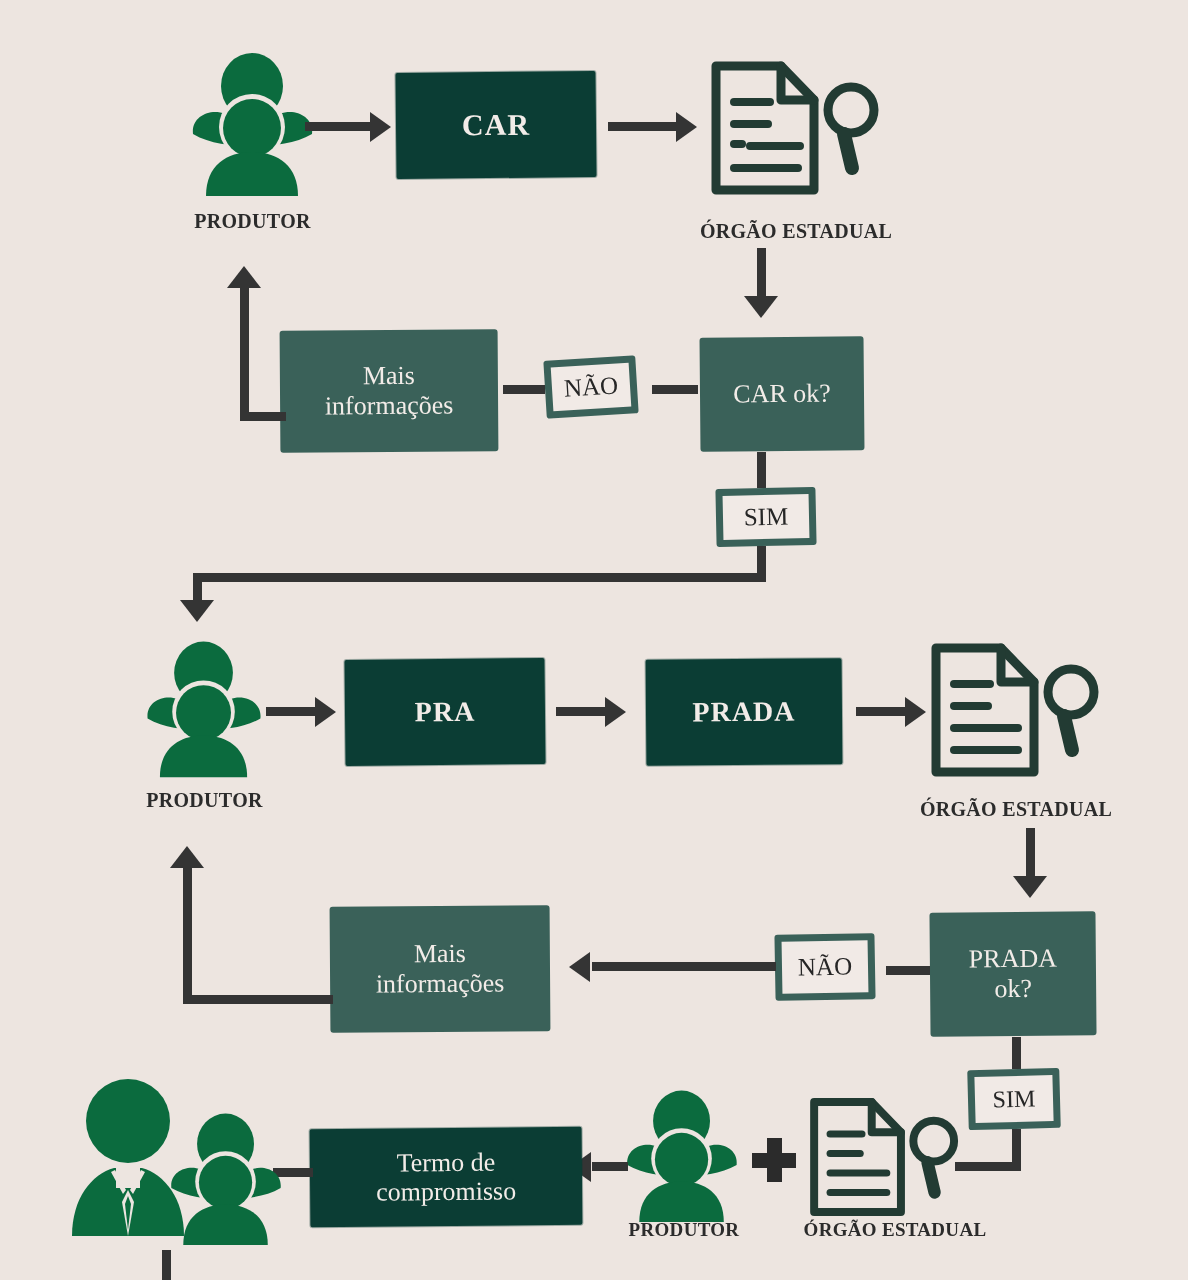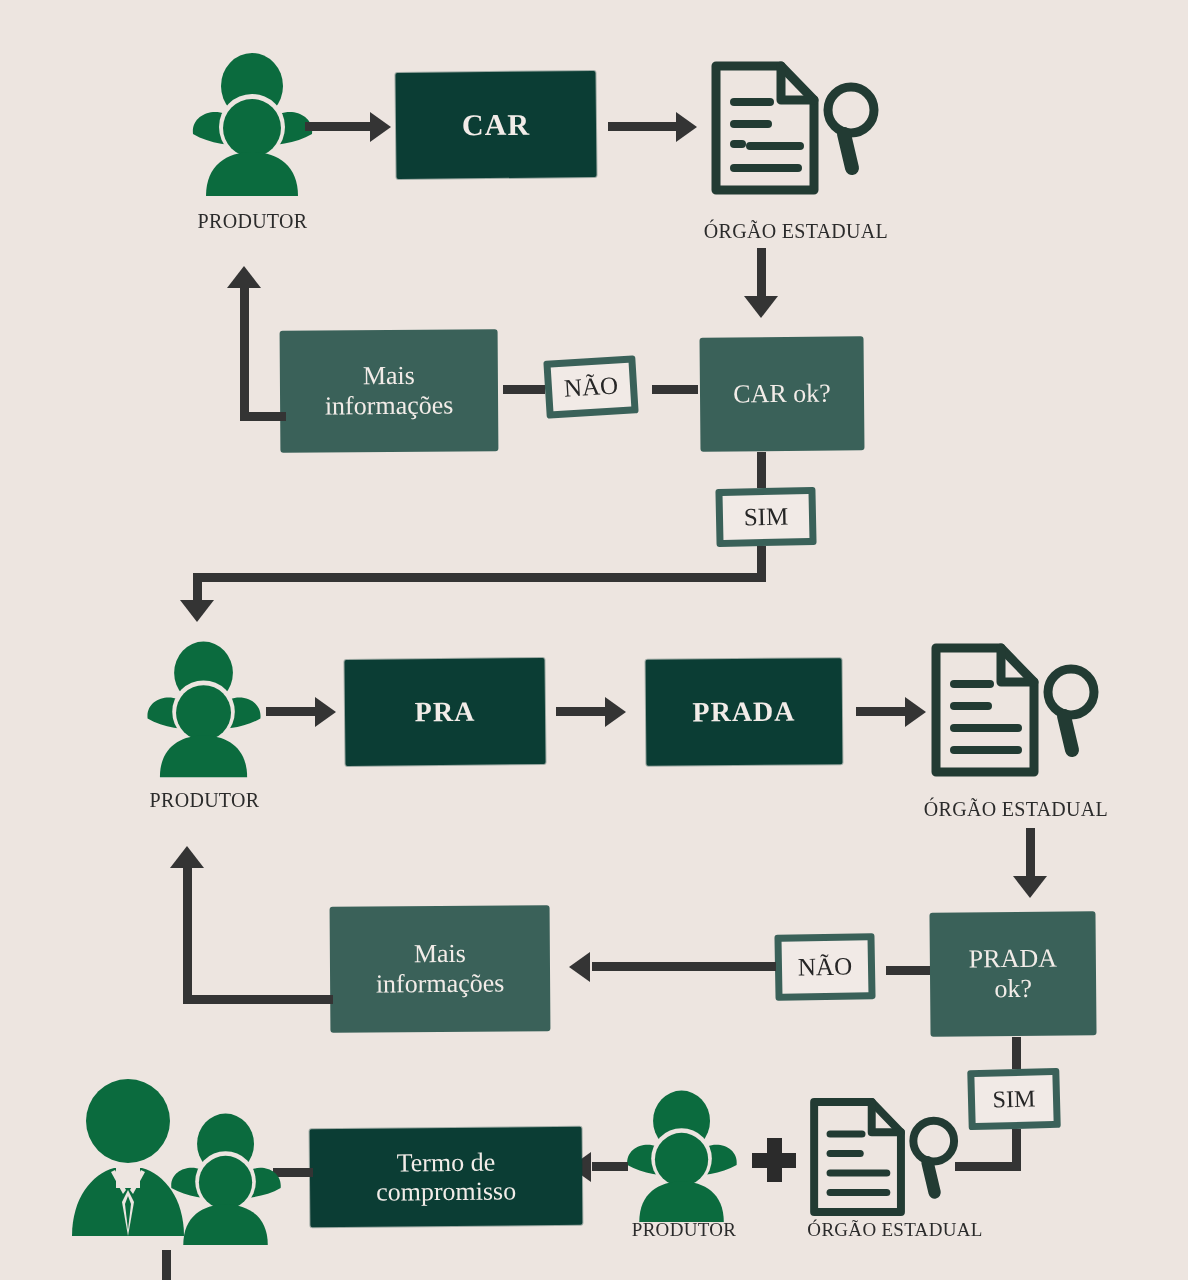--- a/index.html
+++ b/index.html
@@ -40,21 +40,21 @@
     color:#262626;
     display:flex;align-items:center;justify-content:center;
     font-weight:400;
     border-radius:3px;
   }
 
   
   .cap{
     position:absolute;
     color:#2b2b2b;
-    font-weight:400;
+    font-weight:700;
     letter-spacing:.3px;
     white-space:nowrap;
     text-align:center;
   }
 
   
   .ln{position:absolute;background:#343434;}
   .ln.h{height:9px;}
   .ln.v{width:9px;}
   .ahead{position:absolute;width:0;height:0;}

